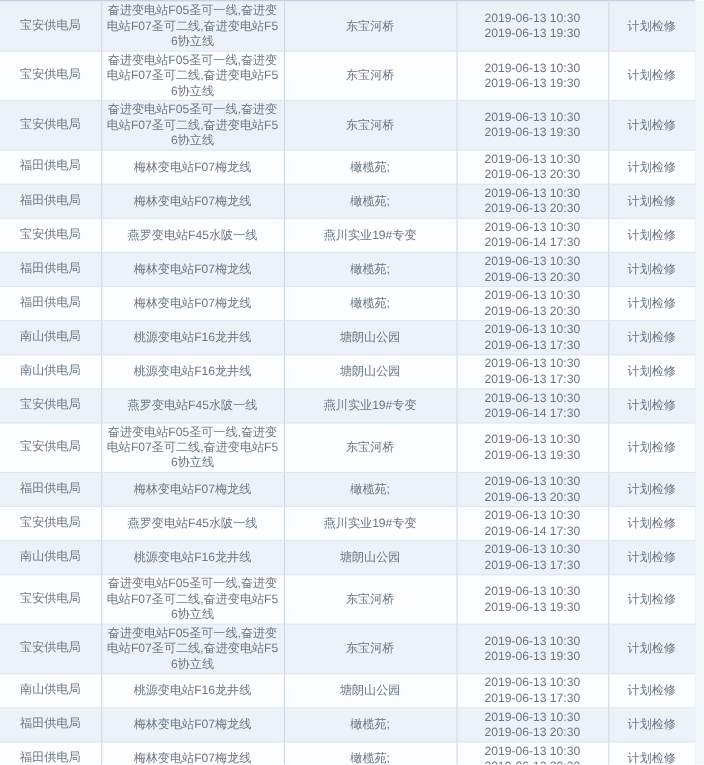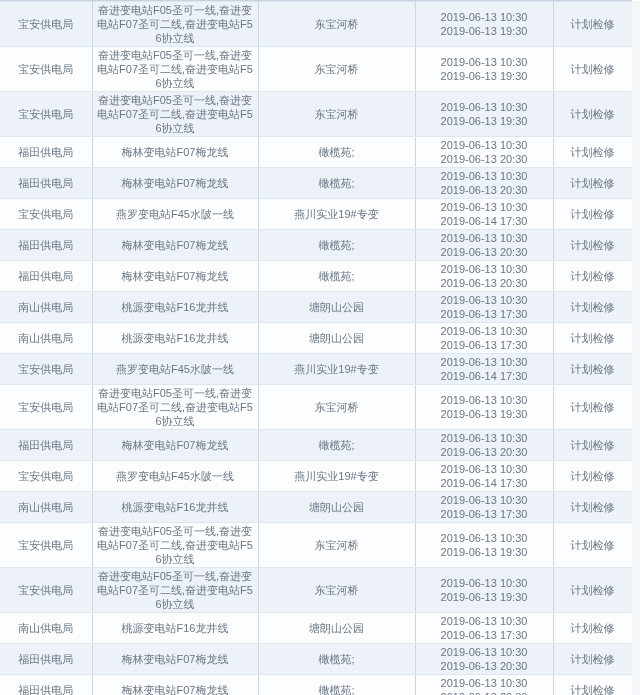--- a/index.html
+++ b/index.html
@@ -27,21 +27,21 @@
     border-top: 1px solid #dde7f2;
     border-bottom: 1px solid #dde7f2;
     font-size: 11px;
     color: #6a7683;
     text-align: center;
     vertical-align: middle;
     padding: 1px 4px;
     line-height: 14px;
     word-break: break-all;
   }
-  table.outage td:first-child { border-left: none; }
+  table.outage td:first-child { border-left: none; font-family: Liberation Mono, monospace; }
   table.outage tr:nth-child(odd)  { background: #edf2f9; }
   table.outage tr:nth-child(even) { background: #fbfdfe; }
   .time-line { line-height: 14px; white-space: nowrap; }
   .gutter {
     position: absolute;
     top: 0;
     left: 632px;
     width: 8px;
     height: 695px;
     background: #f4f7fa;

